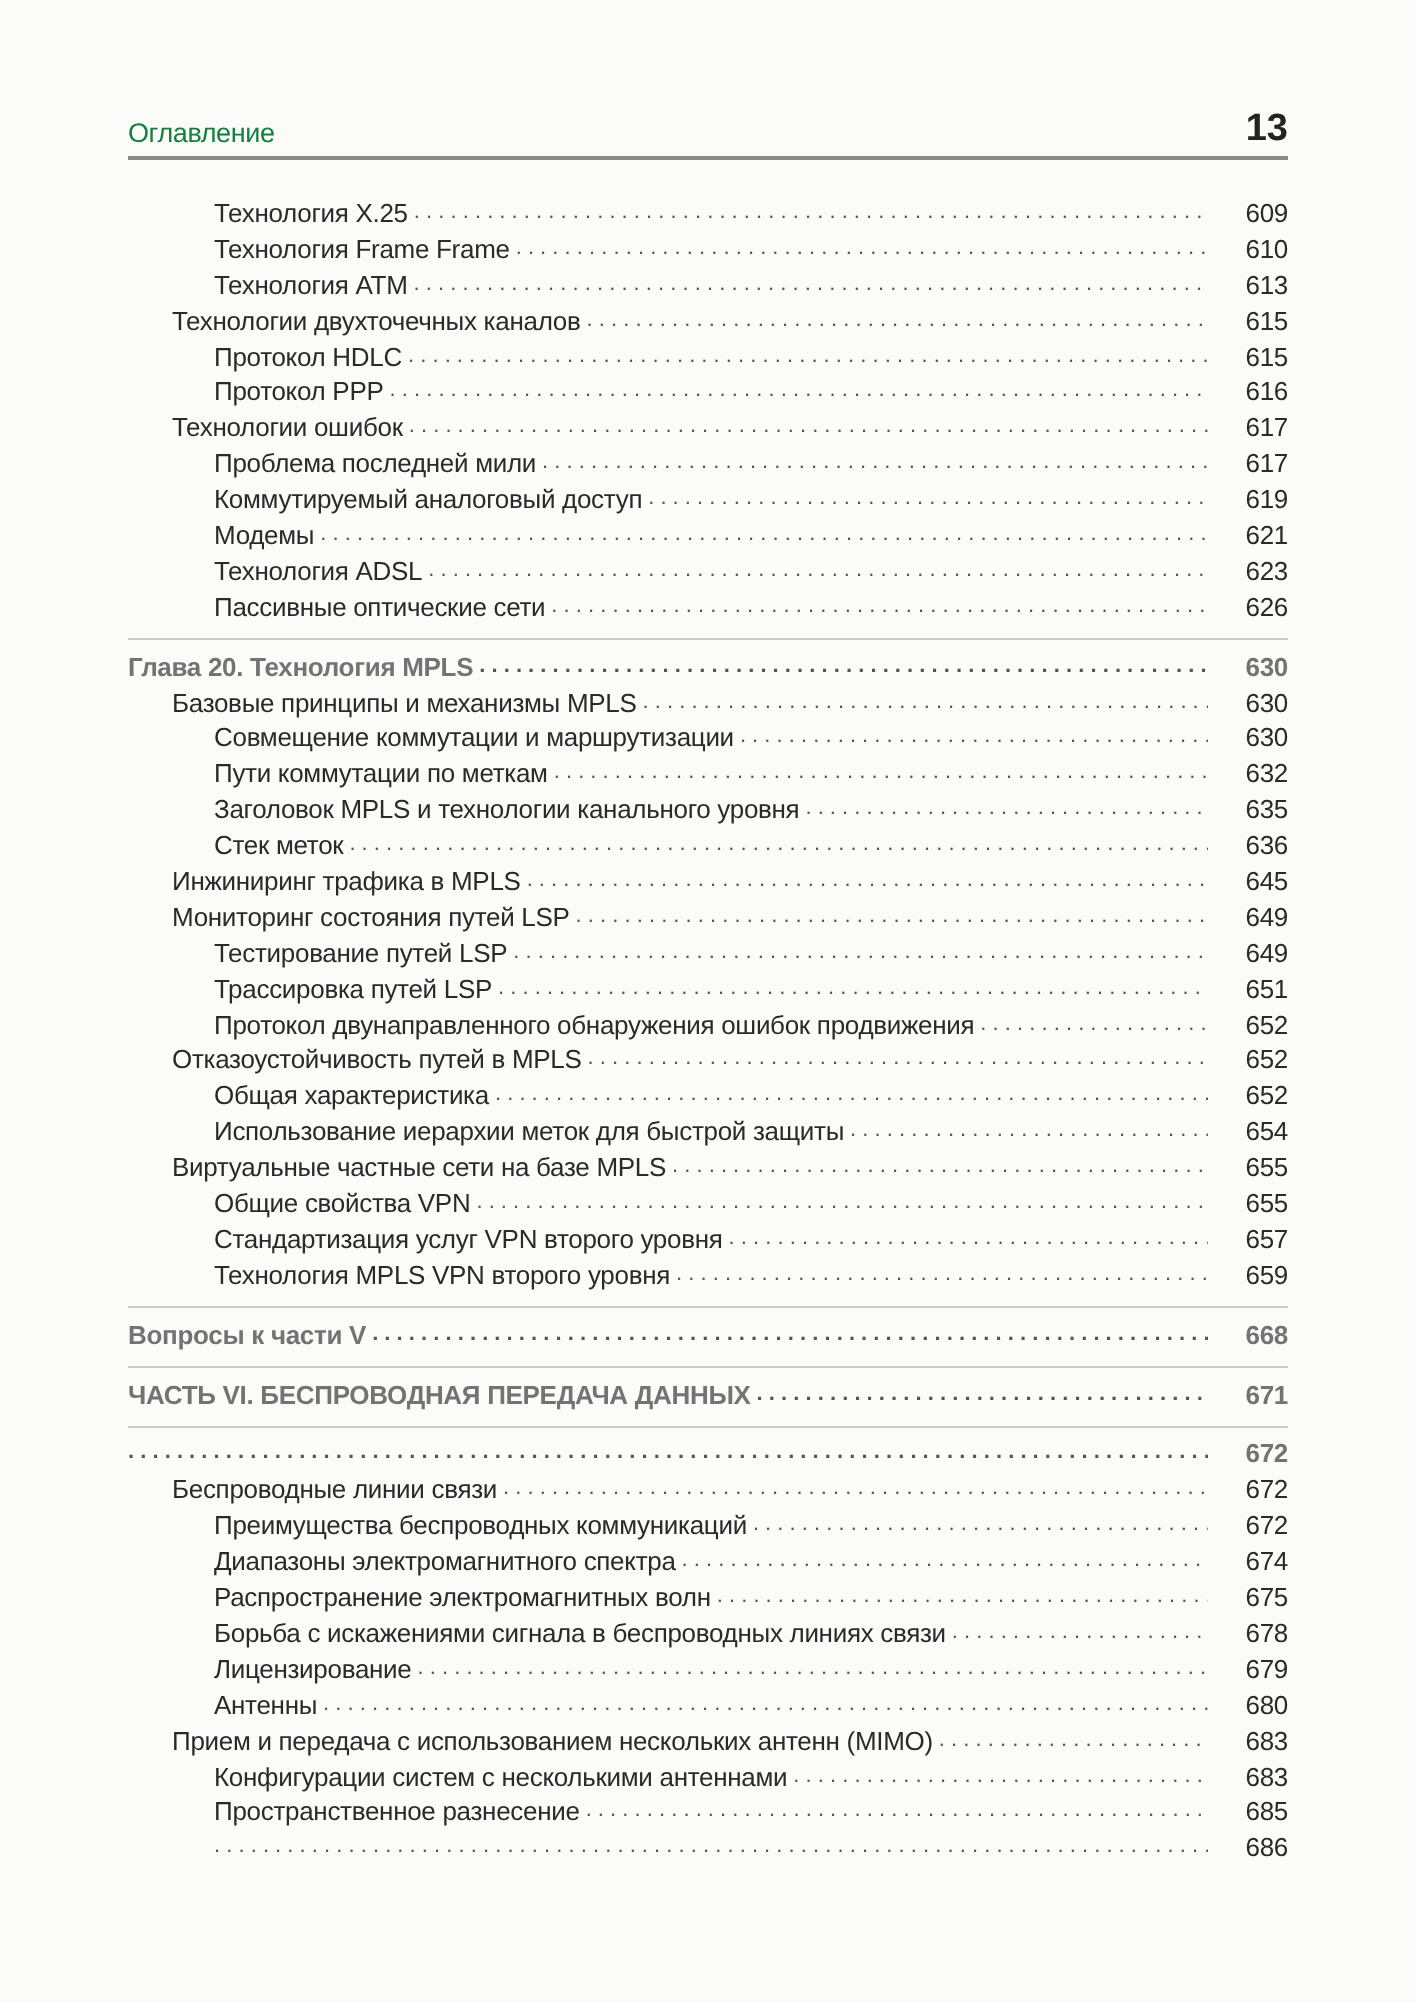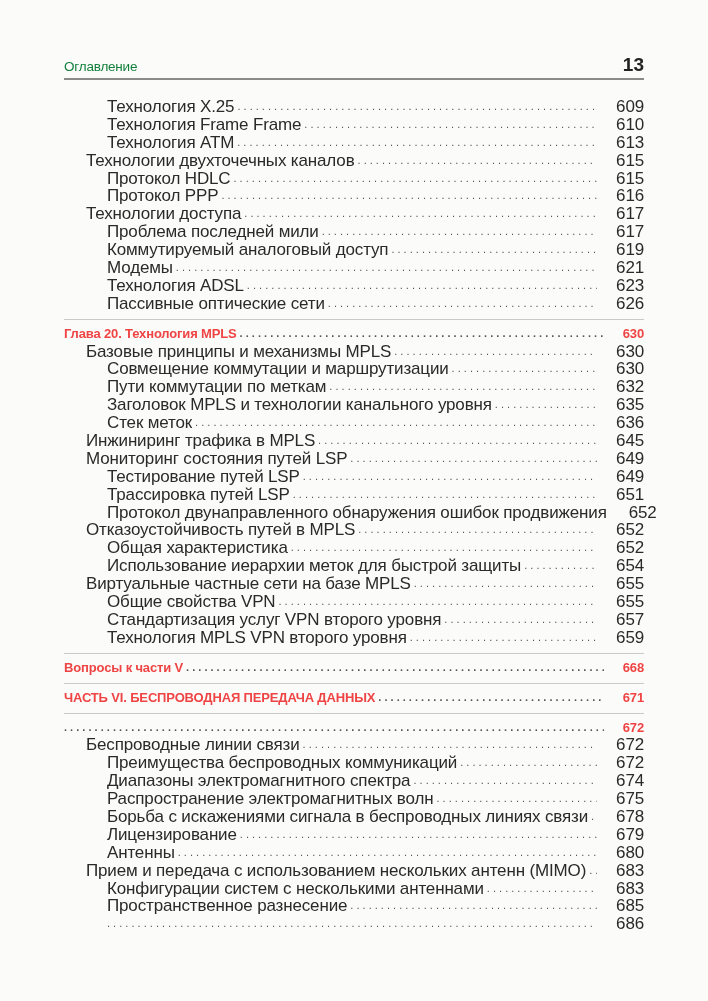--- a/index.html
+++ b/index.html
@@ -7,26 +7,26 @@
       width: 708px; height: 1001px; background: #fbfbfa; position: relative;
       font-family: "Liberation Sans", "DejaVu Sans", sans-serif; color: #2a2a2a;
       overflow: hidden;
     }
     .page { position: absolute; left: 64px; width: 580px; top: 0; }
     .header { position: absolute; top: 56px; left: 0; width: 580px; height: 22px;
       border-bottom: 2px solid #8a8a8a; }
     .header .title { position: absolute; left: 0; bottom: 4px; font-size: 13.5px; color: #15803d; letter-spacing: -0.2px; }
     .header .pnum { position: absolute; right: 0; bottom: 2px; font-size: 19px; font-weight: bold; color: #222; margin-left: 22px; }
     .toc { position: absolute; top: 98px; left: 0; width: 580px; }
-    .row { position: relative; height: 17.9px; line-height: 17.9px; font-size: 17px; display: flex; white-space: nowrap; letter-spacing: -0.15px; }
+    .row { position: relative; height: 17.9px; line-height: 17.9px; font-size: 13px; display: flex; white-space: nowrap; letter-spacing: -0.15px; }
     .row .label { background: #fbfbfa; padding-right: 3px; position: relative; z-index: 1; }
     .row .dots { flex: 1; overflow: hidden; color: #555; letter-spacing: 2.6px; font-size: 11px; }
     .row .dots::before { content: ". . . . . . . . . . . . . . . . . . . . . . . . . . . . . . . . . . . . . . . . . . . . . . . . . . . . . . . . . . . . . . . . . . . . . . . . . . . . . . . . . . . . . . . . . . . . . . . . . . . . . . . . . . . . . . . . . . . . . . . . . . . . . . . . . . . . . . . . . . . . . . . . . . . . ."; letter-spacing: 0; }
     .row .page-no { background: #fbfbfa; padding-left: 4px; text-align: right; position: relative; z-index: 1; margin-left: 15px; }
-    .lvl0 { padding-left: 0; font-weight: bold; font-size: 13px; color: #ef4444; }
+    .lvl0 { padding-left: 0; font-weight: bold; font-size: 13px; color: #737373; align-items: flex-end; }
     .lvl1 { padding-left: 22px; }
     .lvl2 { padding-left: 43px; }
     .sep { height: 1px; background: #c9c9c9; margin: 6px 0 5px 0; }
   </style>
 </head>
 <body>
 
 <div class="page">
   <div class="header">
     <span class="title">Оглавление</span>
@@ -57,21 +57,21 @@
         <span class="label">Протокол HDLC</span>
         <span class="dots"></span>
         <span class="page-no">615</span>
       </div>
       <div class="row lvl2">
         <span class="label">Протокол PPP</span>
         <span class="dots"></span>
         <span class="page-no">616</span>
       </div>
       <div class="row lvl1">
-        <span class="label">Технологии доступа</span>
+        <span class="label">Технологии ошибок</span>
         <span class="dots"></span>
         <span class="page-no">617</span>
       </div>
       <div class="row lvl2">
         <span class="label">Проблема последней мили</span>
         <span class="dots"></span>
         <span class="page-no">617</span>
       </div>
       <div class="row lvl2">
         <span class="label">Коммутируемый аналоговый доступ</span>

